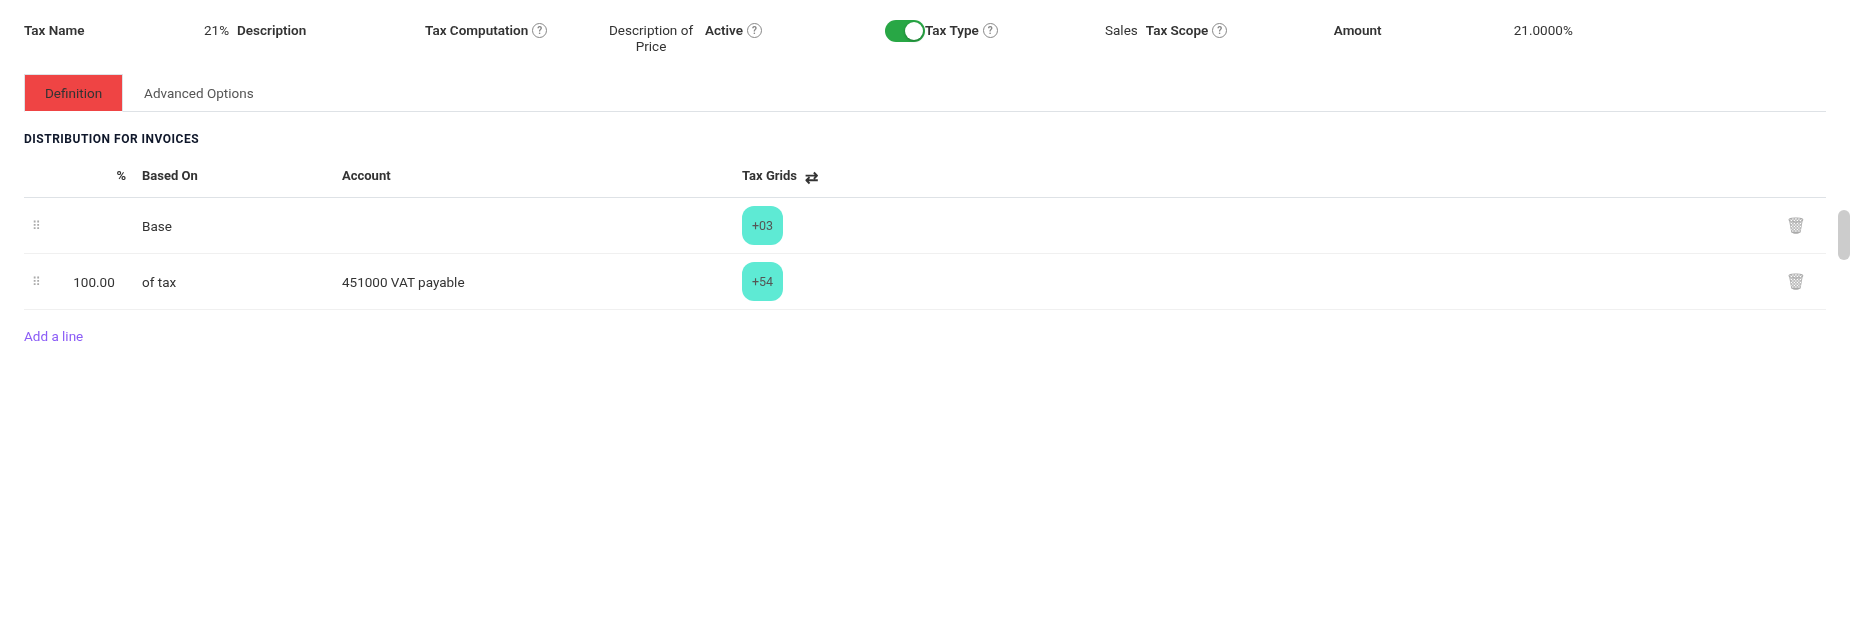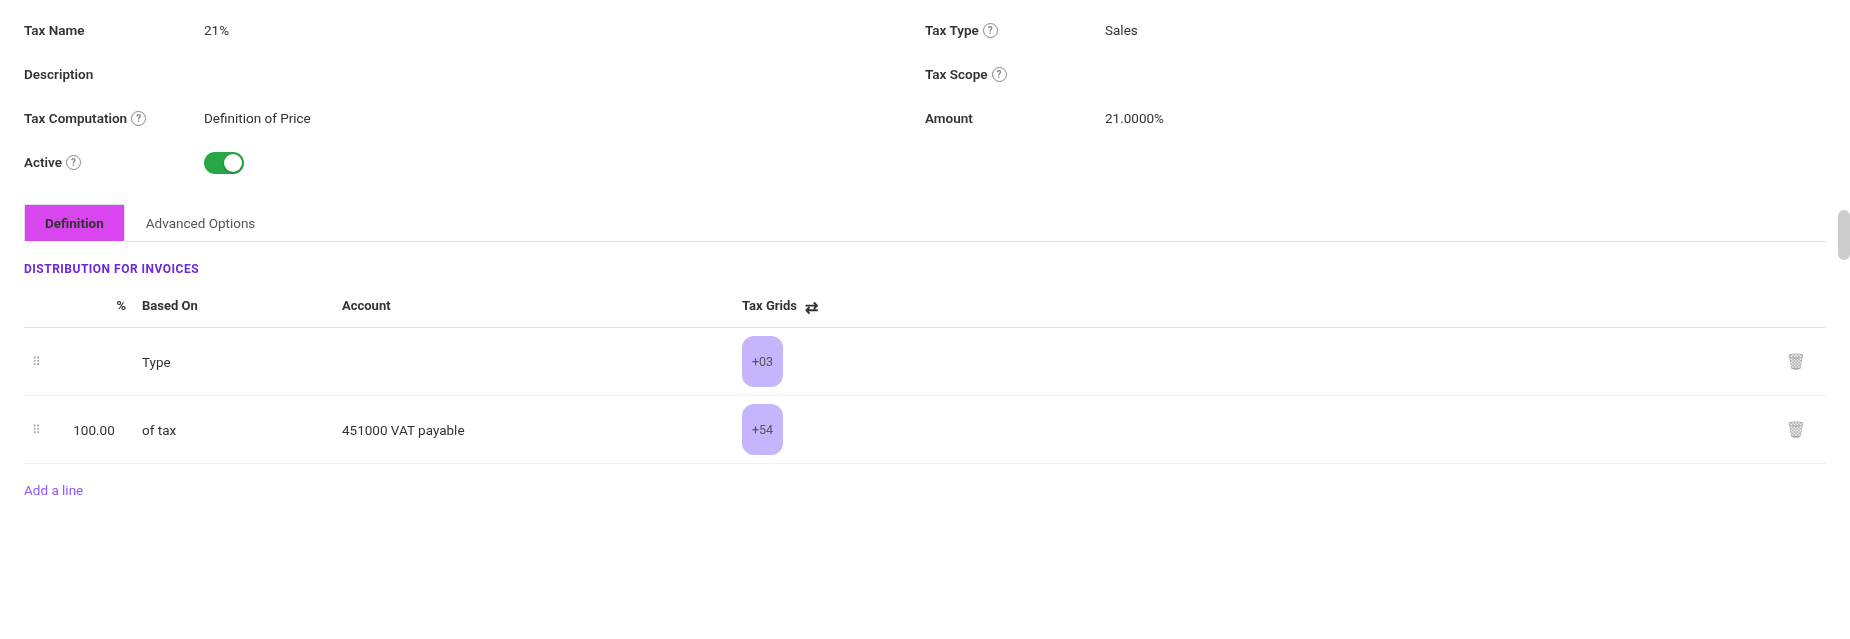--- a/index.html
+++ b/index.html
@@ -19,21 +19,20 @@
     }
 
     .form-grid {
       display: grid;
       grid-template-columns: 1fr 1fr;
       gap: 0;
     }
 
     .left-col, .right-col {
       display: flex;
-      flex-direction: column;
       gap: 8px;
     }
 
     .field-row {
       display: flex;
       align-items: flex-start;
       min-height: 36px;
     }
 
     .field-label {
@@ -45,20 +44,21 @@
       display: flex;
       align-items: center;
       gap: 4px;
     }
 
     .field-value {
       padding-top: 6px;
       font-size: 13.5px;
       color: #333;
       flex: 1;
+      text-align: center;
     }
 
     .help-icon {
       display: inline-flex;
       align-items: center;
       justify-content: center;
       width: 15px;
       height: 15px;
       border-radius: 50%;
       border: 1.5px solid #888;
@@ -111,34 +111,34 @@
       color: #555;
       border: 1px solid transparent;
       border-bottom: none;
       margin-bottom: -1px;
       background: transparent;
     }
 
     .tab.active {
       border: 1px solid #dee2e6;
       border-bottom: 1px solid #fff;
-      background: #d946ef;
-      color: #333;
-      font-weight: 700;
+      background: #ef4444;
+      color: #333;
+      font-weight: 400;
     }
 
     
     .distribution-section {
       padding: 20px 24px;
     }
 
     .section-title {
       font-weight: 700;
       font-size: 12px;
-      color: #6d28d9;
+      color: #0f172a;
       letter-spacing: 0.5px;
       margin-bottom: 12px;
       text-transform: uppercase;
     }
 
     .table-wrapper {
       width: 100%;
     }
 
     .table-header {
@@ -181,23 +181,23 @@
       color: #aaa;
       font-size: 12px;
       cursor: grab;
       padding: 8px 8px;
       display: flex;
       align-items: center;
     }
 
     .grid-badge {
       display: inline-block;
-      background: #c4b5fd;
+      background: #5eead4;
       border-radius: 12px;
-      padding: 18px 10px;
+      padding: 12px 10px;
       font-size: 12.5px;
       color: #555;
     }
 
     .delete-icon {
       color: #aaa;
       cursor: pointer;
       font-size: 16px;
       display: flex;
       align-items: center;
@@ -265,21 +265,21 @@
           <span></span>
         </div>
       </div>
 
       <div class="field-row">
         <div class="field-label">
           <span>Tax Computation</span>
           <span class="help-icon">?</span>
         </div>
         <div class="field-value">
-          <span>Definition of Price</span>
+          <span>Description of Price</span>
         </div>
       </div>
 
       <div class="field-row">
         <div class="field-label">
           <span>Active</span>
           <span class="help-icon">?</span>
         </div>
         <div class="toggle-wrapper">
           <div class="toggle">
@@ -355,21 +355,21 @@
       </div>
       <div class="th"></div>
     </div>
 
     <div class="table-row-grid">
       <div class="drag-handle">⠿</div>
       <div class="td right">
         <span></span>
       </div>
       <div class="td">
-        <span>Type</span>
+        <span>Base</span>
       </div>
       <div class="td">
         <span></span>
       </div>
       <div class="td">
         <span class="grid-badge">+03</span>
       </div>
       <div class="td">
         <div class="delete-icon">🗑</div>
       </div>

